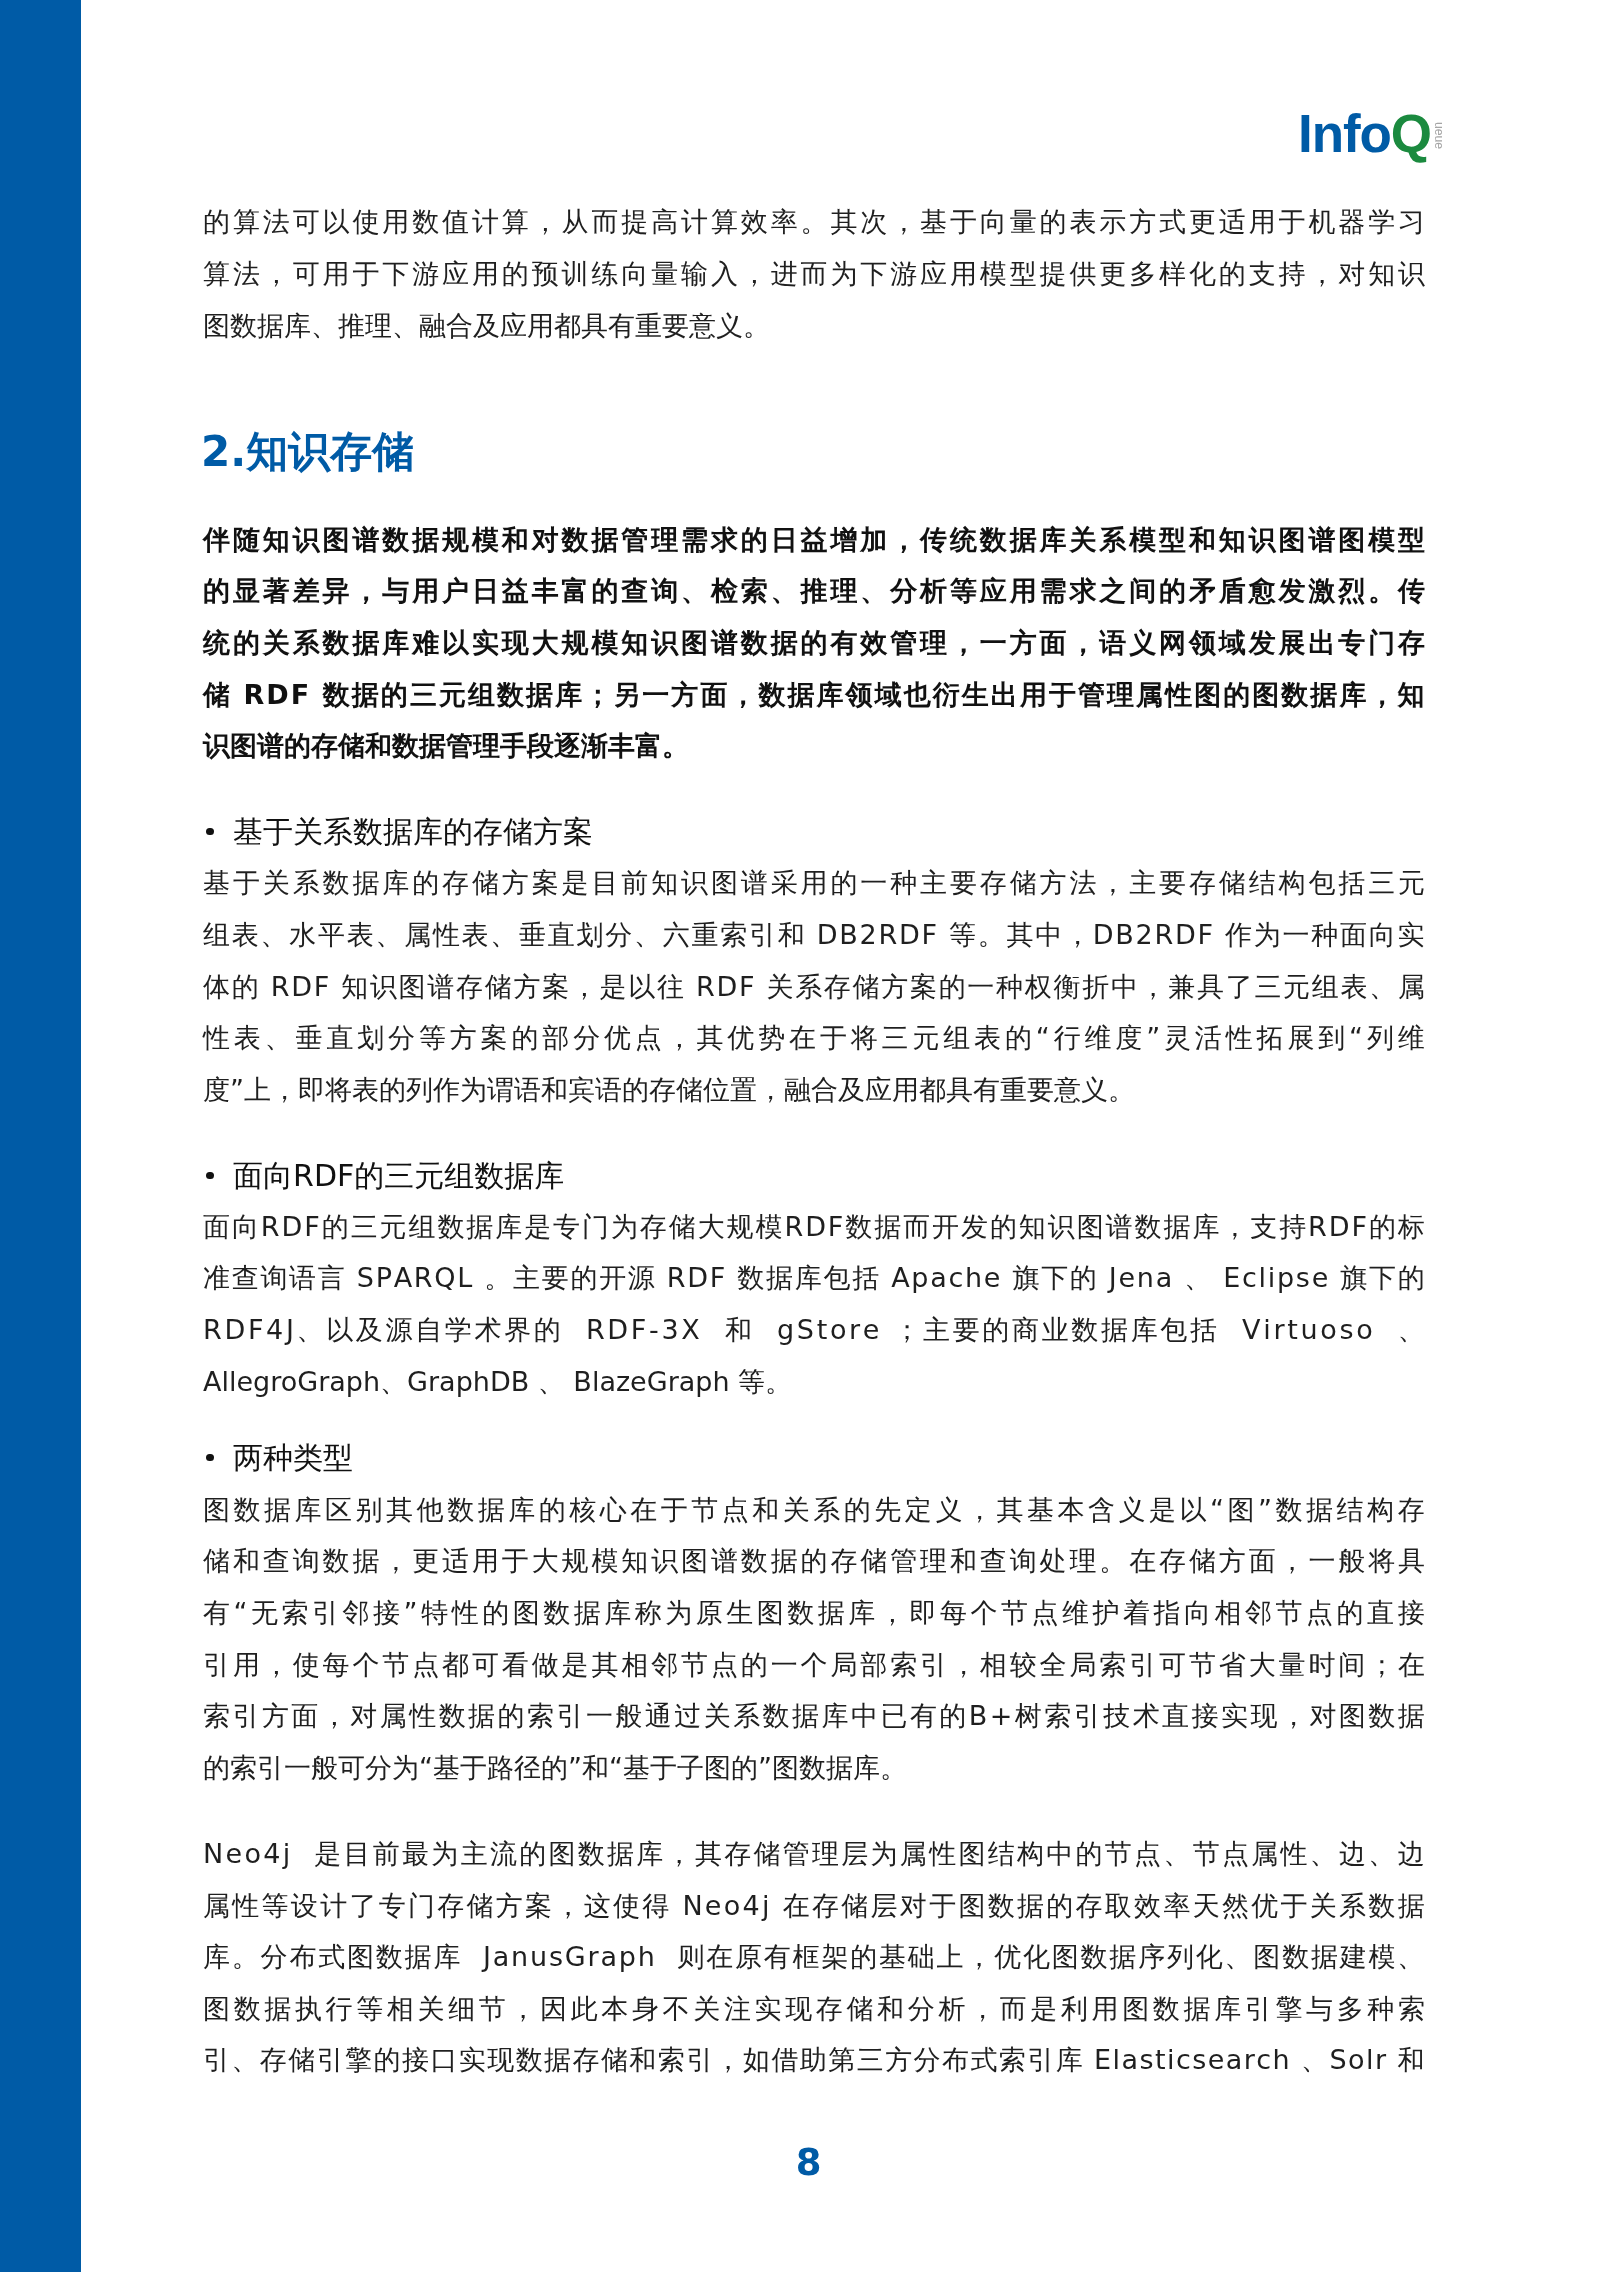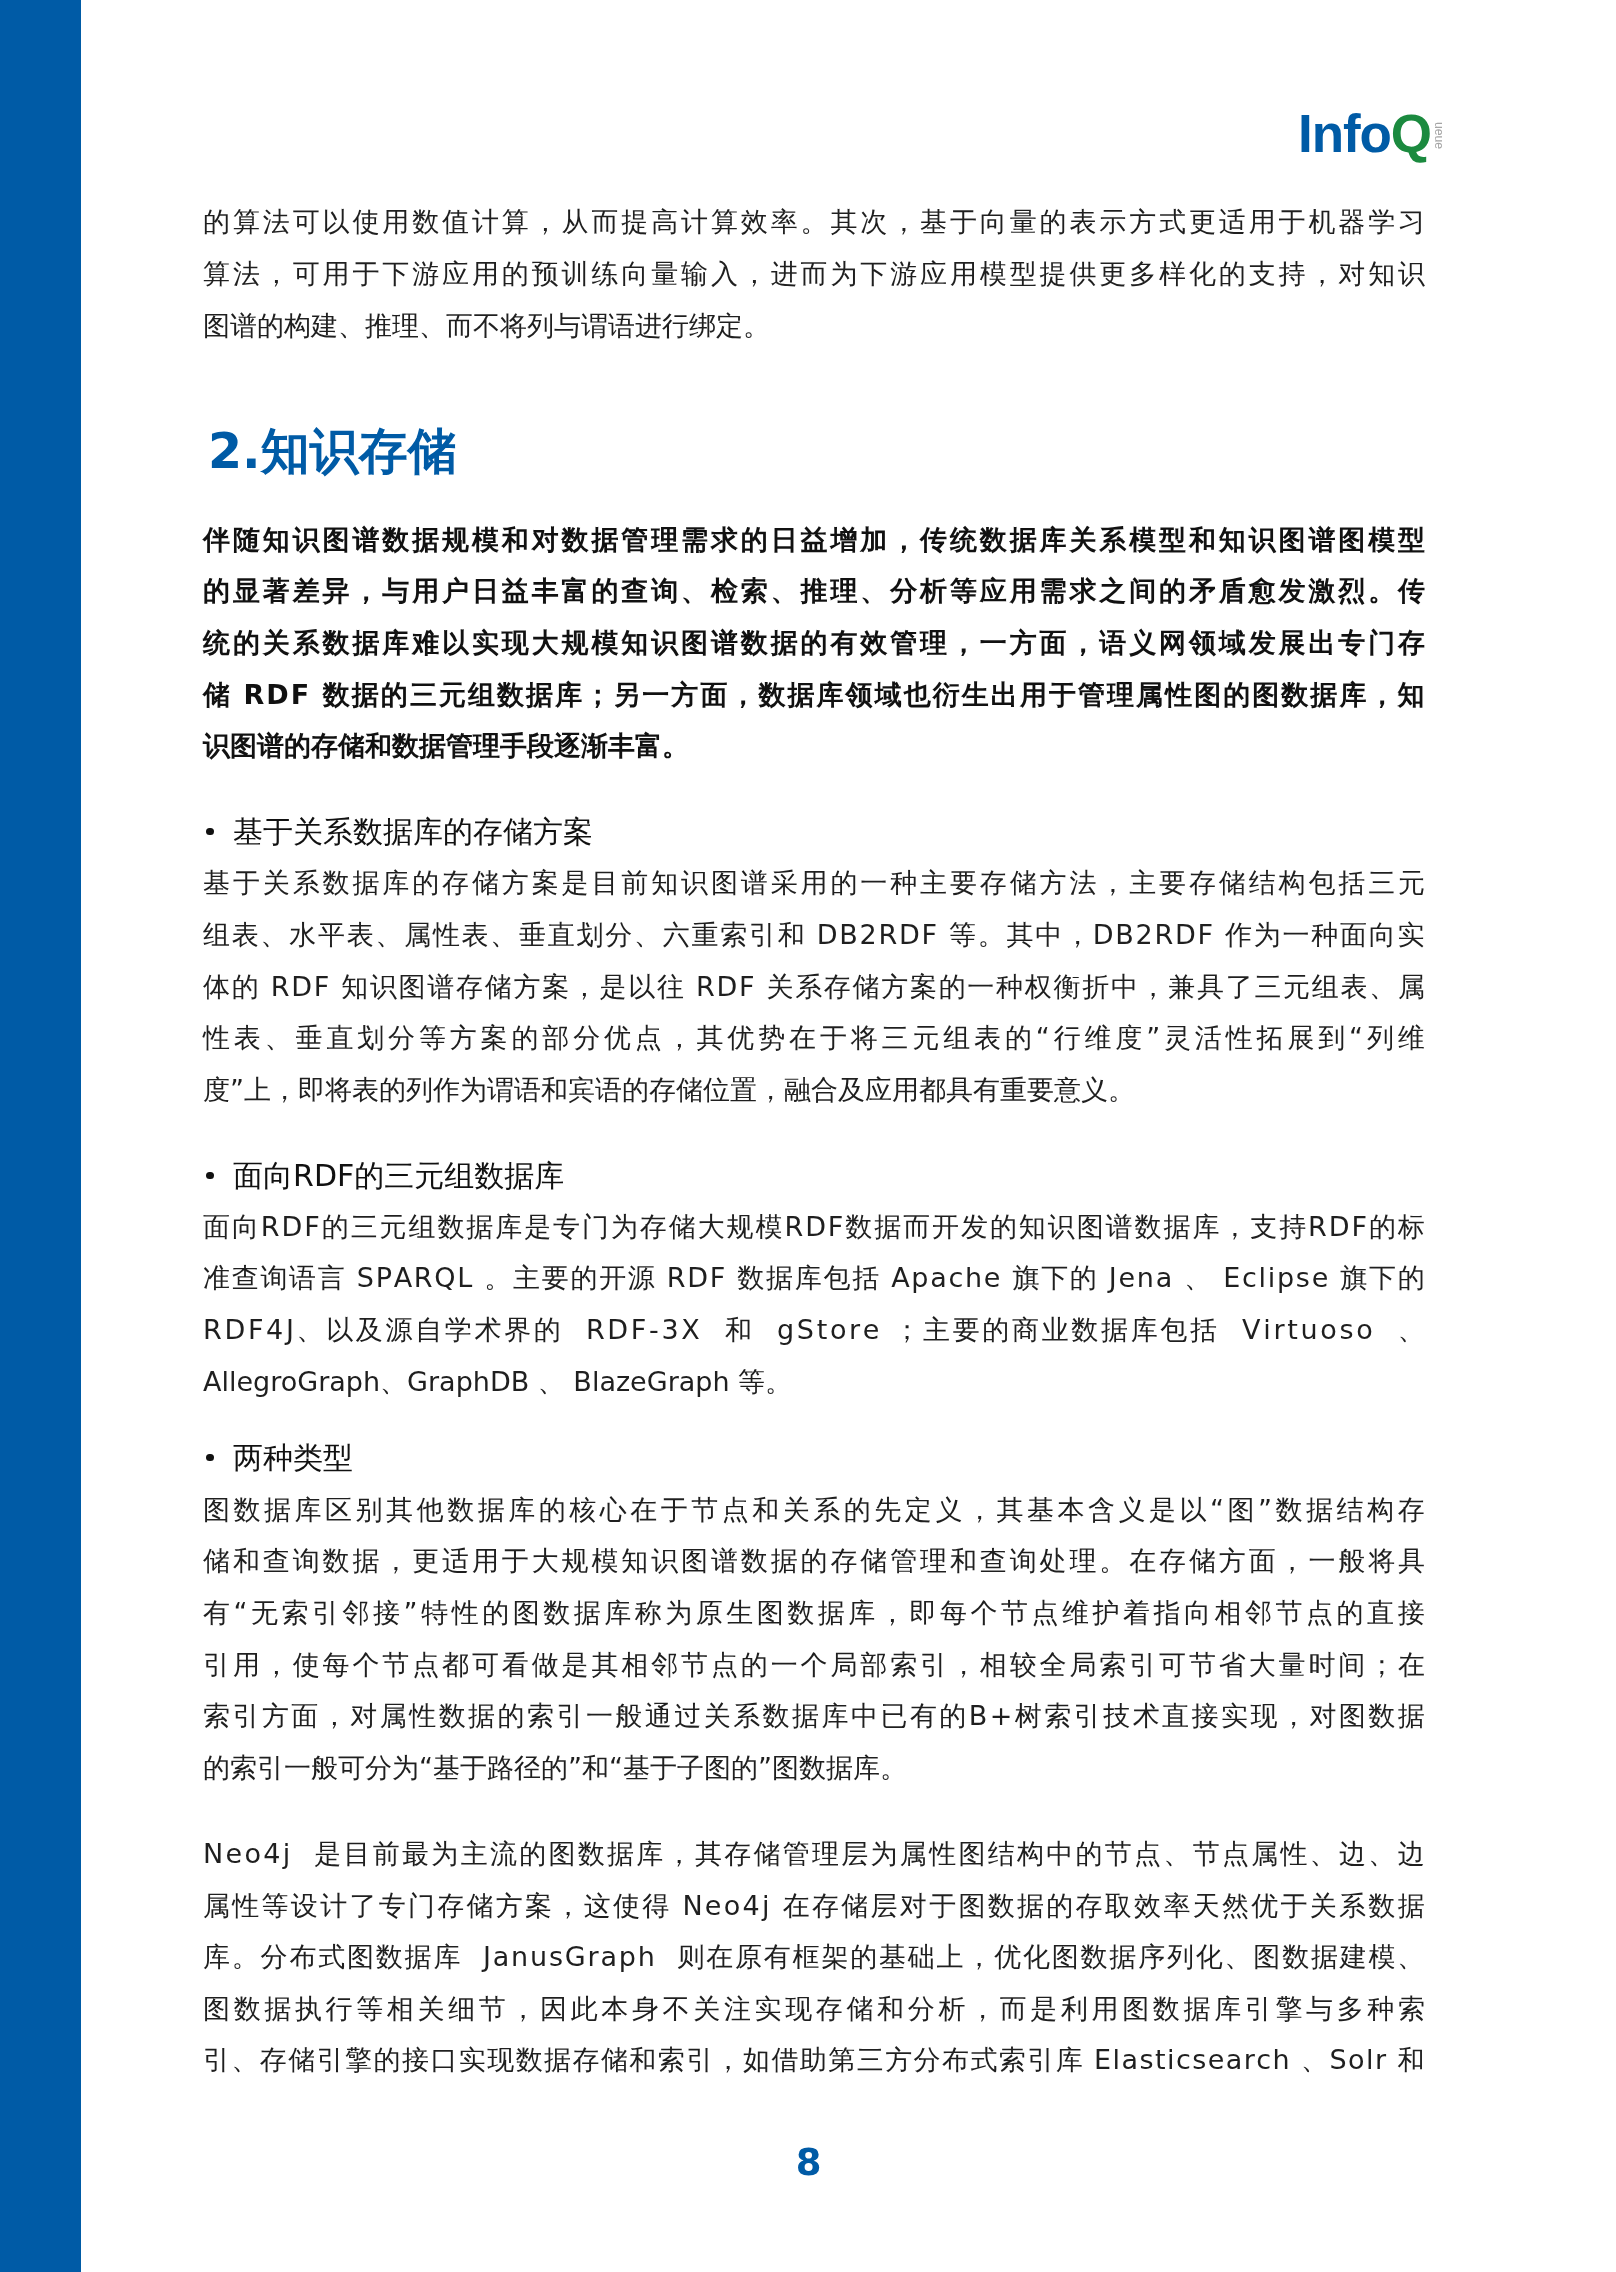--- a/index.html
+++ b/index.html
@@ -27,22 +27,22 @@
   }
   .line {
     position: absolute; left: 203px; width: 1222px;
     font-size: 27px; line-height: 33px; white-space: nowrap;
     text-align-last: justify; text-align: justify;
     color: #1f1f1f;
   }
   .line.last { text-align-last: left; }
   .line.bold { font-weight: bold; color: #111111; }
   .section-title {
-    position: absolute; left: 208px; top: 427px;
-    font-size: 49px; line-height: 50px; font-weight: bold; color: #005ba6;
+    position: absolute; left: 201px; top: 427px;
+    font-size: 42px; line-height: 50px; font-weight: bold; color: #005ba6;
     font-family: "DejaVu Sans", sans-serif;
   }
   .bullet-head {
     position: absolute; left: 203px; font-size: 30px; line-height: 33px;
     color: #111111; display: flex; align-items: center;
   }
   .bullet-dot {
     width: 7.8px; height: 7.8px; border-radius: 50%; background: #111;
     margin-left: 3.3px; margin-right: 19px;
   }
@@ -143,21 +143,21 @@
       <span>样</span>
       <span>化</span>
       <span>的</span>
       <span>支</span>
       <span>持</span>
       <span>，</span>
       <span>对</span>
       <span>知</span>
       <span>识</span>
     </div>
-  <div class="line last" style="top:309px">图谱的构建、推理、而不将列与谓语进行绑定。</div>
+  <div class="line last" style="top:309px">图数据库、推理、融合及应用都具有重要意义。</div>
 </div>
 
 <div class="section-title">2.知识存储</div>
 
 <div>
   <div class="line bold" style="top: 523px; display: flex; justify-content: space-between;">
       <span>伴</span>
       <span>随</span>
       <span>知</span>
       <span>识</span>

